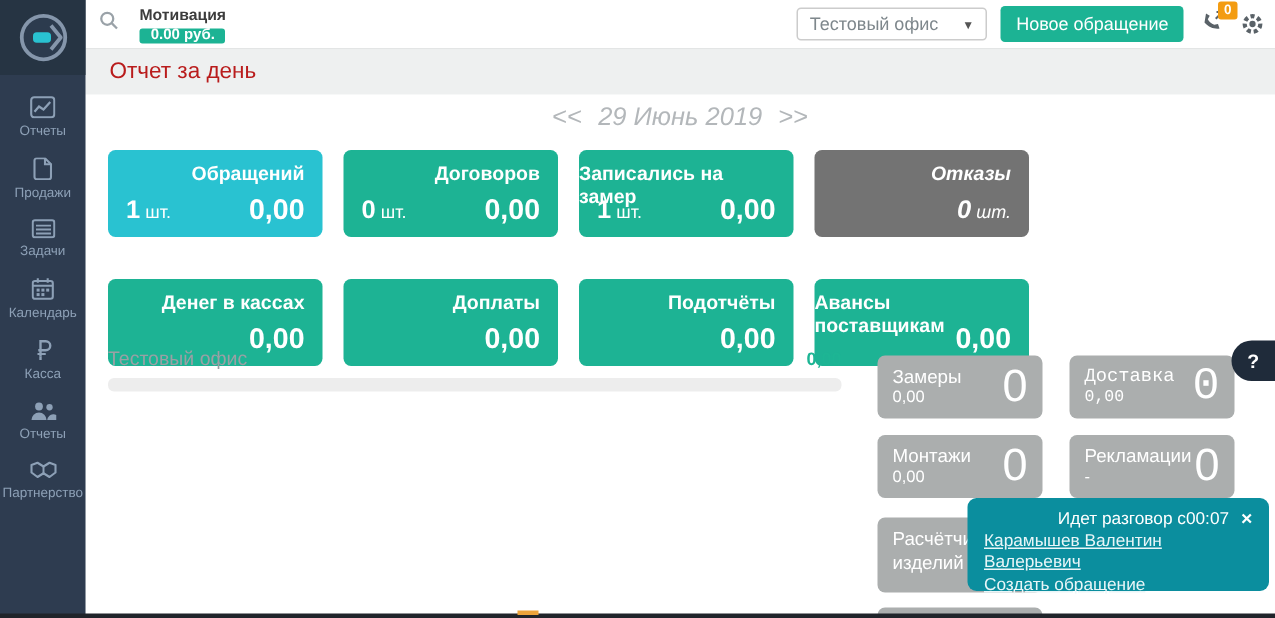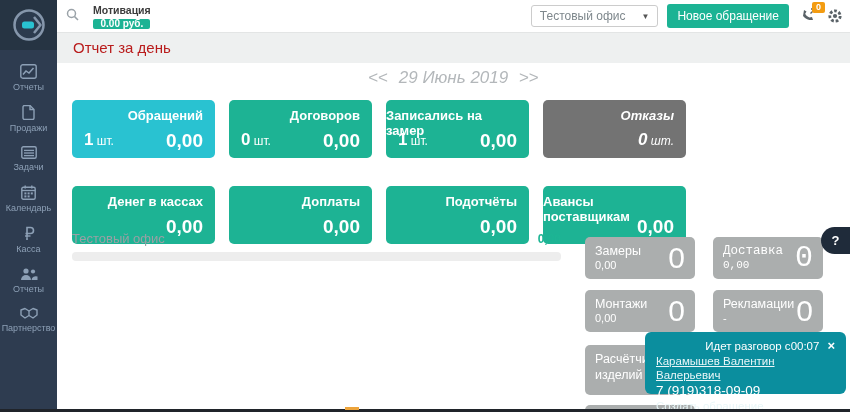--- a/index.html
+++ b/index.html
@@ -298,20 +298,19 @@
 
   <div class="call-popup">
     <div class="popup-row1">
       <span>Идет разговор с</span>
       <span class="popup-right">
         <span>00:07</span>
         <span class="popup-close">×</span>
       </span>
     </div>
     <div><span class="popup-link">Карамышев Валентин Валерьевич</span></div>
-    <div class="popup-phone">7 (919)318-09-09</div>
     <div><span class="popup-link">Создать обращение</span></div>
   </div>
 
   <div class="bottom-bar"></div>
   <div class="orange-sliver"></div>
 
 </div>
 
 </body></html>

